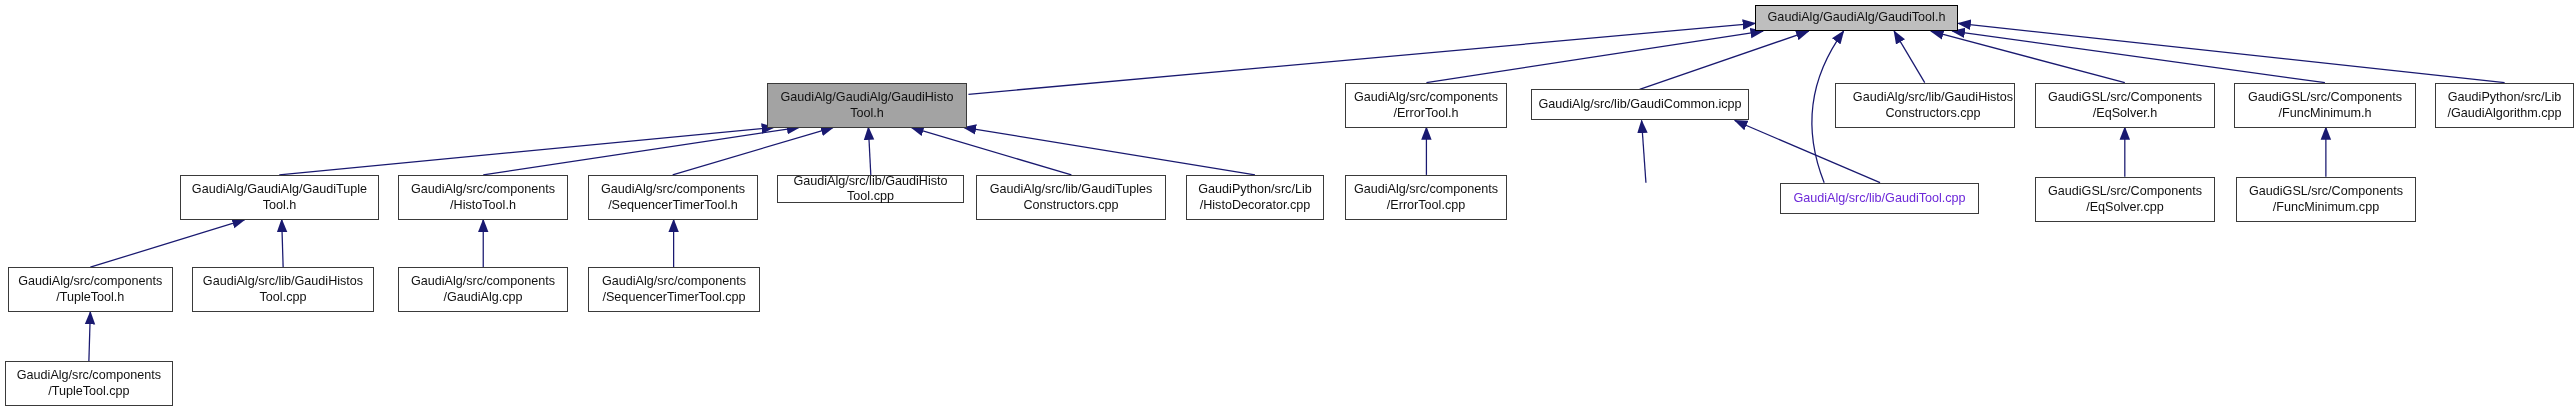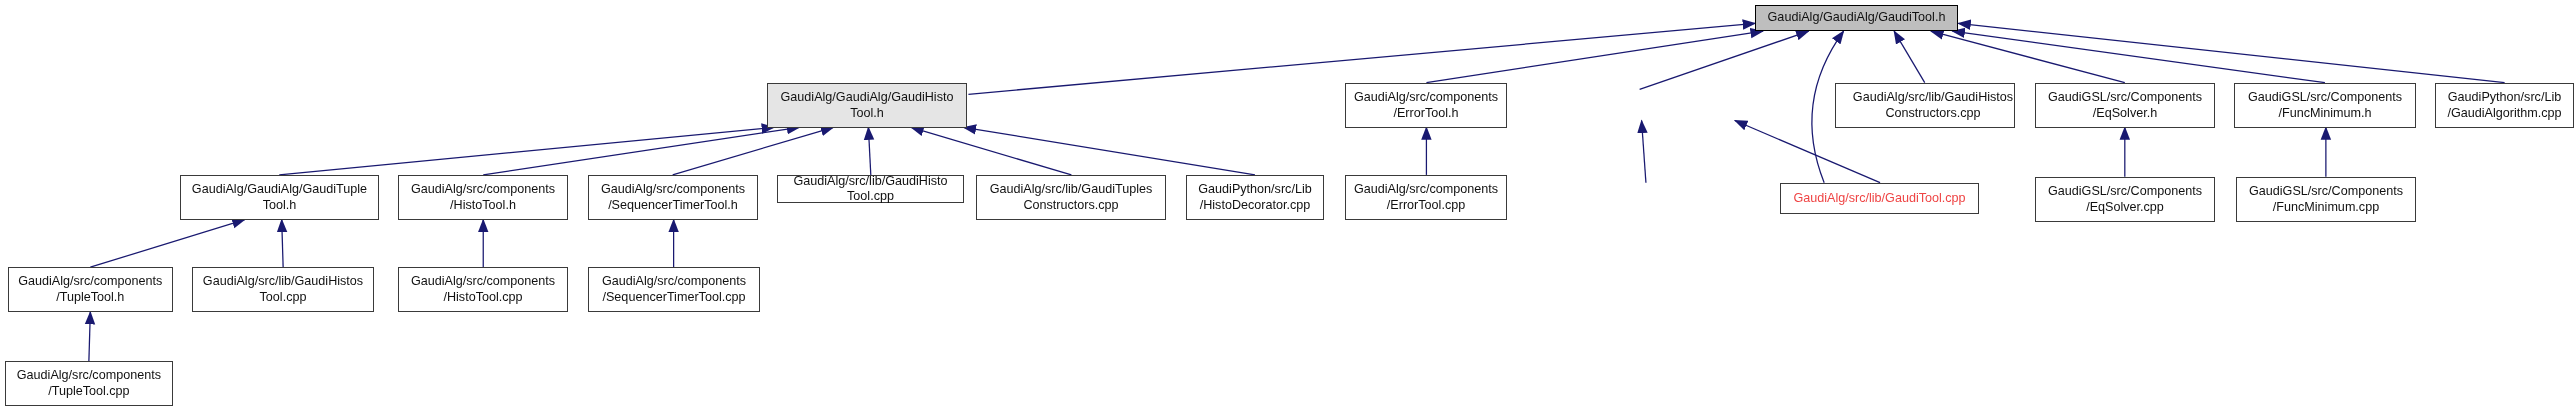--- a/index.html
+++ b/index.html
@@ -81,27 +81,30 @@
         <path d="M291.5,275 L290,226" fill="none" stroke="#191970" stroke-width="1.3" marker-end="url(#arrowhead)"></path>
         <path d="M497.5,275 L497.5,226" fill="none" stroke="#191970" stroke-width="1.3" marker-end="url(#arrowhead)"></path>
         <path d="M693.5,275 L693.5,226" fill="none" stroke="#191970" stroke-width="1.3" marker-end="url(#arrowhead)"></path>
         <path d="M91.5,372 L93,321" fill="none" stroke="#191970" stroke-width="1.3" marker-end="url(#arrowhead)"></path>
       </g>
   </svg>
 
 <div class="node highlight" style="left: 1755px; top: 4.9px; width: 203px; height: 26px; border-color: rgb(0, 0, 0); background: rgb(190, 190, 190); color: rgb(17, 17, 17);">
       <div class="node-line">GaudiAlg/GaudiAlg/GaudiTool.h</div>
     </div>
-    <div class="node" style="left: 767px; top: 83px; width: 200px; height: 45px; border-color: rgb(58, 58, 58); background: #e5e5e5; color: rgb(17, 17, 17);">
+    <div class="node" style="left: 767px; top: 83px; width: 200px; height: 45px; border-color: rgb(58, 58, 58); background: #a3a3a3; color: rgb(17, 17, 17);">
       <div class="node-line">GaudiAlg/GaudiAlg/GaudiHisto</div>
       <div class="node-line">Tool.h</div>
     </div>
     <div class="node" style="left: 1345px; top: 83px; width: 162px; height: 45px; border-color: rgb(58, 58, 58); background: rgb(255, 255, 255); color: rgb(17, 17, 17);">
       <div class="node-line">GaudiAlg/src/components</div>
       <div class="node-line">/ErrorTool.h</div>
+    </div>
+    <div class="node" style="left: 1531px; top: 89px; width: 218px; height: 31px; border-color: rgb(58, 58, 58); background: rgb(255, 255, 255); color: rgb(17, 17, 17);">
+      <div class="node-line">GaudiAlg/src/lib/GaudiCommon.icpp</div>
     </div>
     <div class="node" style="left: 1835px; top: 83px; width: 180px; height: 45px; border-color: rgb(58, 58, 58); background: rgb(255, 255, 255); color: rgb(17, 17, 17); padding-left: 16px;">
       <div class="node-line">GaudiAlg/src/lib/GaudiHistos</div>
       <div class="node-line">Constructors.cpp</div>
     </div>
     <div class="node" style="left: 2035px; top: 83px; width: 180px; height: 45px; border-color: rgb(58, 58, 58); background: rgb(255, 255, 255); color: rgb(17, 17, 17);">
       <div class="node-line">GaudiGSL/src/Components</div>
       <div class="node-line">/EqSolver.h</div>
     </div>
     <div class="node" style="left: 2234px; top: 83px; width: 182px; height: 45px; border-color: rgb(58, 58, 58); background: rgb(255, 255, 255); color: rgb(17, 17, 17);">
@@ -133,42 +136,42 @@
       <div class="node-line">Constructors.cpp</div>
     </div>
     <div class="node" style="left: 1186px; top: 175px; width: 138px; height: 45px; border-color: rgb(58, 58, 58); background: rgb(255, 255, 255); color: rgb(17, 17, 17);">
       <div class="node-line">GaudiPython/src/Lib</div>
       <div class="node-line">/HistoDecorator.cpp</div>
     </div>
     <div class="node" style="left: 1345px; top: 175px; width: 162px; height: 45px; border-color: rgb(58, 58, 58); background: rgb(255, 255, 255); color: rgb(17, 17, 17);">
       <div class="node-line">GaudiAlg/src/components</div>
       <div class="node-line">/ErrorTool.cpp</div>
     </div>
-    <div class="node" style="left: 1780px; top: 183px; width: 199px; height: 31px; border-color: rgb(58, 58, 58); background: rgb(255, 255, 255); color: #ef4444;">
+    <div class="node" style="left: 1780px; top: 183px; width: 199px; height: 31px; border-color: rgb(58, 58, 58); background: rgb(255, 255, 255); color: #6d28d9;">
       <div class="node-line">GaudiAlg/src/lib/GaudiTool.cpp</div>
     </div>
     <div class="node" style="left: 2035px; top: 177px; width: 180px; height: 45px; border-color: rgb(58, 58, 58); background: rgb(255, 255, 255); color: rgb(17, 17, 17);">
       <div class="node-line">GaudiGSL/src/Components</div>
       <div class="node-line">/EqSolver.cpp</div>
     </div>
     <div class="node" style="left: 2236px; top: 177px; width: 180px; height: 45px; border-color: rgb(58, 58, 58); background: rgb(255, 255, 255); color: rgb(17, 17, 17);">
       <div class="node-line">GaudiGSL/src/Components</div>
       <div class="node-line">/FuncMinimum.cpp</div>
     </div>
     <div class="node" style="left: 7.8px; top: 267px; width: 165px; height: 45px; border-color: rgb(58, 58, 58); background: rgb(255, 255, 255); color: rgb(17, 17, 17);">
       <div class="node-line">GaudiAlg/src/components</div>
       <div class="node-line">/TupleTool.h</div>
     </div>
     <div class="node" style="left: 192px; top: 267px; width: 182px; height: 45px; border-color: rgb(58, 58, 58); background: rgb(255, 255, 255); color: rgb(17, 17, 17);">
       <div class="node-line">GaudiAlg/src/lib/GaudiHistos</div>
       <div class="node-line">Tool.cpp</div>
     </div>
     <div class="node" style="left: 398px; top: 267px; width: 170px; height: 45px; border-color: rgb(58, 58, 58); background: rgb(255, 255, 255); color: rgb(17, 17, 17);">
       <div class="node-line">GaudiAlg/src/components</div>
-      <div class="node-line">/HistoTool.cpp</div>
+      <div class="node-line">/GaudiAlg.cpp</div>
     </div>
     <div class="node" style="left: 588px; top: 267px; width: 172px; height: 45px; border-color: rgb(58, 58, 58); background: rgb(255, 255, 255); color: rgb(17, 17, 17);">
       <div class="node-line">GaudiAlg/src/components</div>
       <div class="node-line">/SequencerTimerTool.cpp</div>
     </div>
     <div class="node" style="left: 4.9px; top: 361px; width: 168px; height: 45px; border-color: rgb(58, 58, 58); background: rgb(255, 255, 255); color: rgb(17, 17, 17);">
       <div class="node-line">GaudiAlg/src/components</div>
       <div class="node-line">/TupleTool.cpp</div>
     </div>
   </div>

